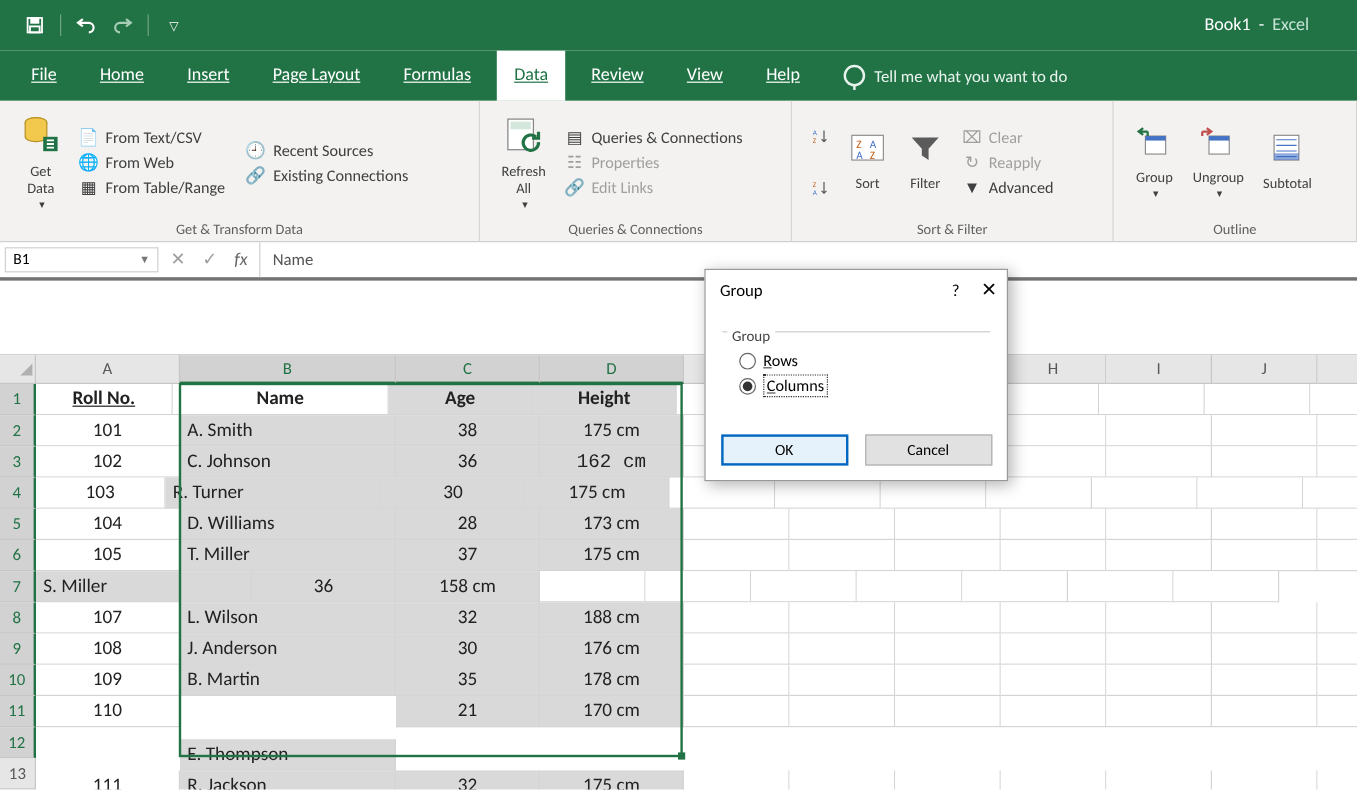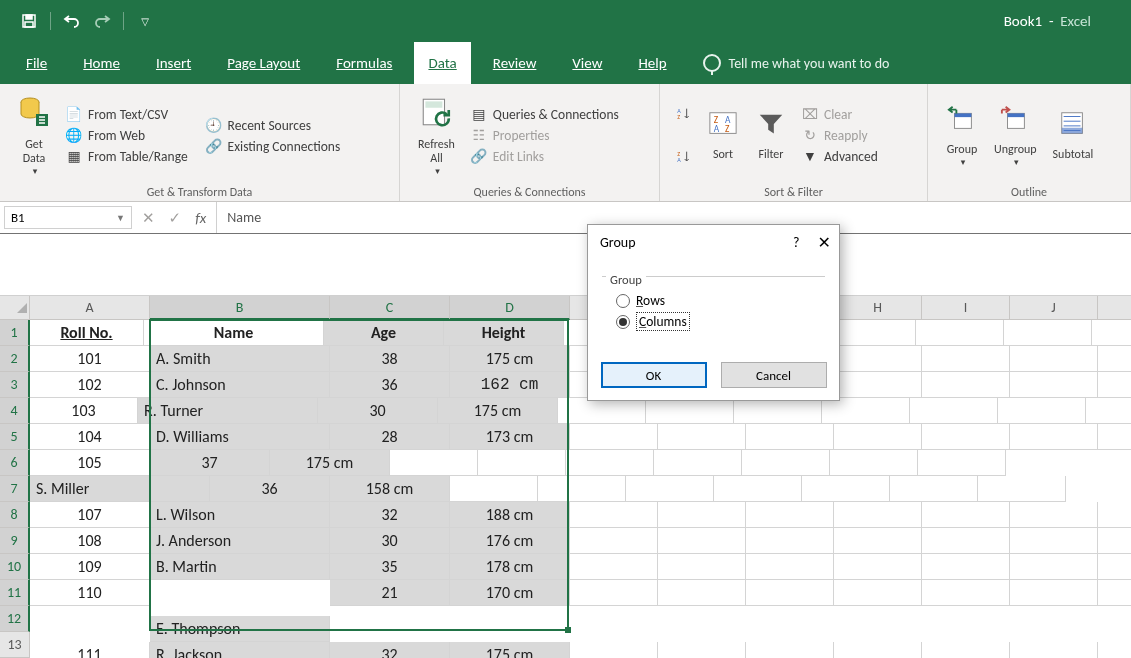--- a/index.html
+++ b/index.html
@@ -31,21 +31,21 @@
 .rg-btn .cap { font-size:12px; text-align:center; line-height:1.1; margin-top:2px;}
 .rg-stack { display:flex; flex-direction:column; justify-content:center; gap:2px;}
 .rg-line { display:flex; align-items:center; gap:6px; font-size:13.5px; color:#404040; padding:1px 4px; cursor:pointer;}
 .rg-line.dim { color:#a19f9d;}
 .mini-icon{width:16px;height:16px;display:inline-flex;align-items:center;justify-content:center;font-size:14px;}
 .mini-icon svg{width:16px;height:16px;}
 
 .dropdown-arrow{font-size:9px;margin-left:2px;}
 
 
-.formula-bar { height: 32px; background:#fff; border-bottom:1px solid #737373; display:flex; align-items:stretch;}
+.formula-bar { height: 32px; background:#fff; border-bottom:3px solid #737373; display:flex; align-items:stretch;}
 .name-box { width:128px; border:1px solid #d0d0d0; margin:4px 0 4px 4px; display:flex; align-items:center; padding:0 6px; font-size:13px; justify-content:space-between; background:#fff;}
 .fx-zone { display:flex; align-items:center; padding:0 10px; gap:14px; border-left:none; border-right:1px solid #d0d0d0;}
 .fx-zone .fxbtn{color:#a19f9d; font-size:15px; cursor:pointer;}
 .fx-zone .fx-symbol{font-style:italic; color:#666;}
 .formula-input{flex:1;display:flex;align-items:center;padding-left:10px;color:#555; border-left:none;}
 
 .fb-expand { height: 62px; border-bottom:1px solid #d0d0d0; background:#fff;}
 
 
 .grid { position:relative; }
@@ -409,20 +409,21 @@
         <div class="cell" style="width: 88px; height: 26px;"></div>
         <div class="cell" style="width: 88px; height: 26px;"></div>
         <div class="cell" style="width: 88px; height: 26px;"></div>
         <div class="cell" style="width: 88px; height: 26px;"></div>
         <div class="cell" style="width: 88px; height: 26px;"></div>
         <div class="cell" style="width: 88px; height: 26px;"></div>
         <div class="cell" style="width: 88px; height: 26px;"></div>
       </div>
       <div class="row">
         <div class="cell center" style="width: 120px; height: 26px;">105</div>
+        <div class="cell selgrey" style="width: 180px; height: 26px;">T. Miller</div>
         <div class="cell center selgrey" style="width: 120px; height: 26px;">37</div>
         <div class="cell center selgrey" style="width: 120px; height: 26px;">175 cm</div>
         <div class="cell" style="width: 88px; height: 26px;"></div>
         <div class="cell" style="width: 88px; height: 26px;"></div>
         <div class="cell" style="width: 88px; height: 26px;"></div>
         <div class="cell" style="width: 88px; height: 26px;"></div>
         <div class="cell" style="width: 88px; height: 26px;"></div>
         <div class="cell" style="width: 88px; height: 26px;"></div>
         <div class="cell" style="width: 88px; height: 26px;"></div>
       </div>

